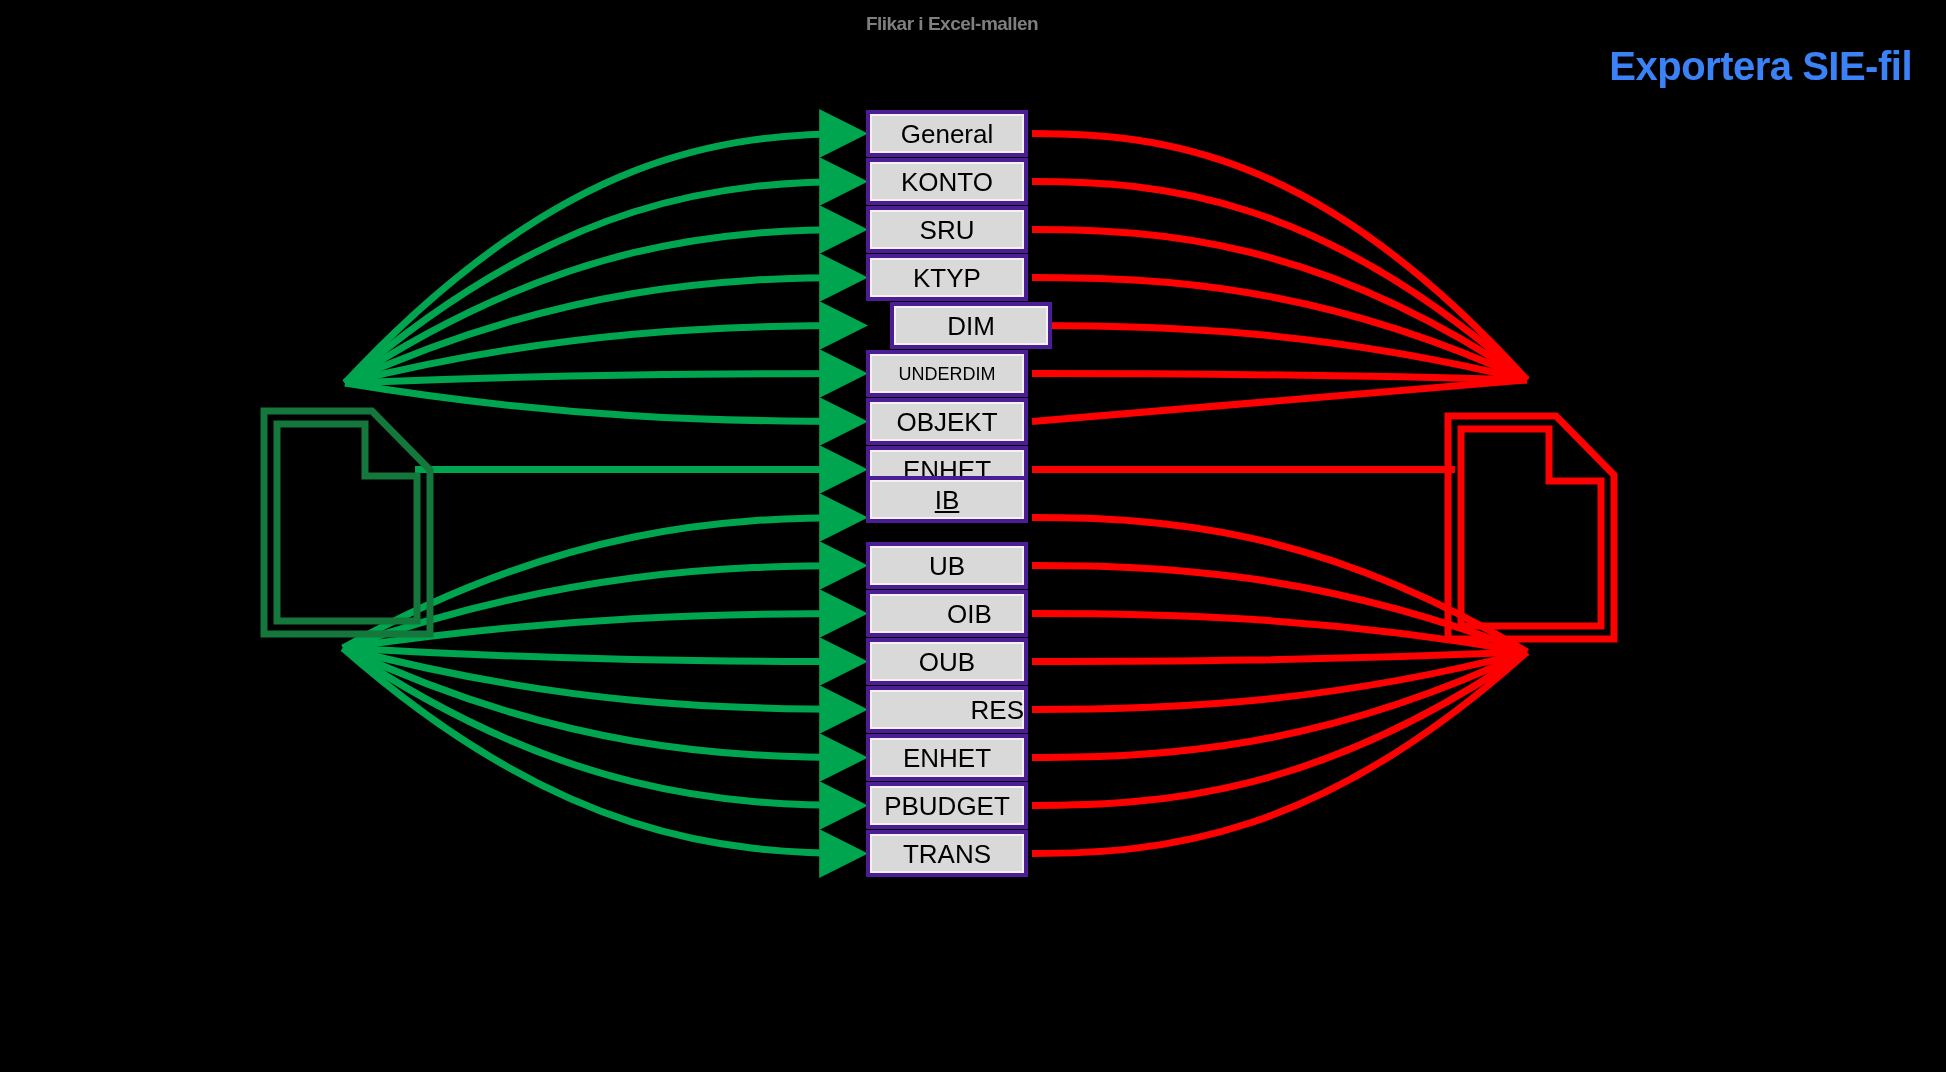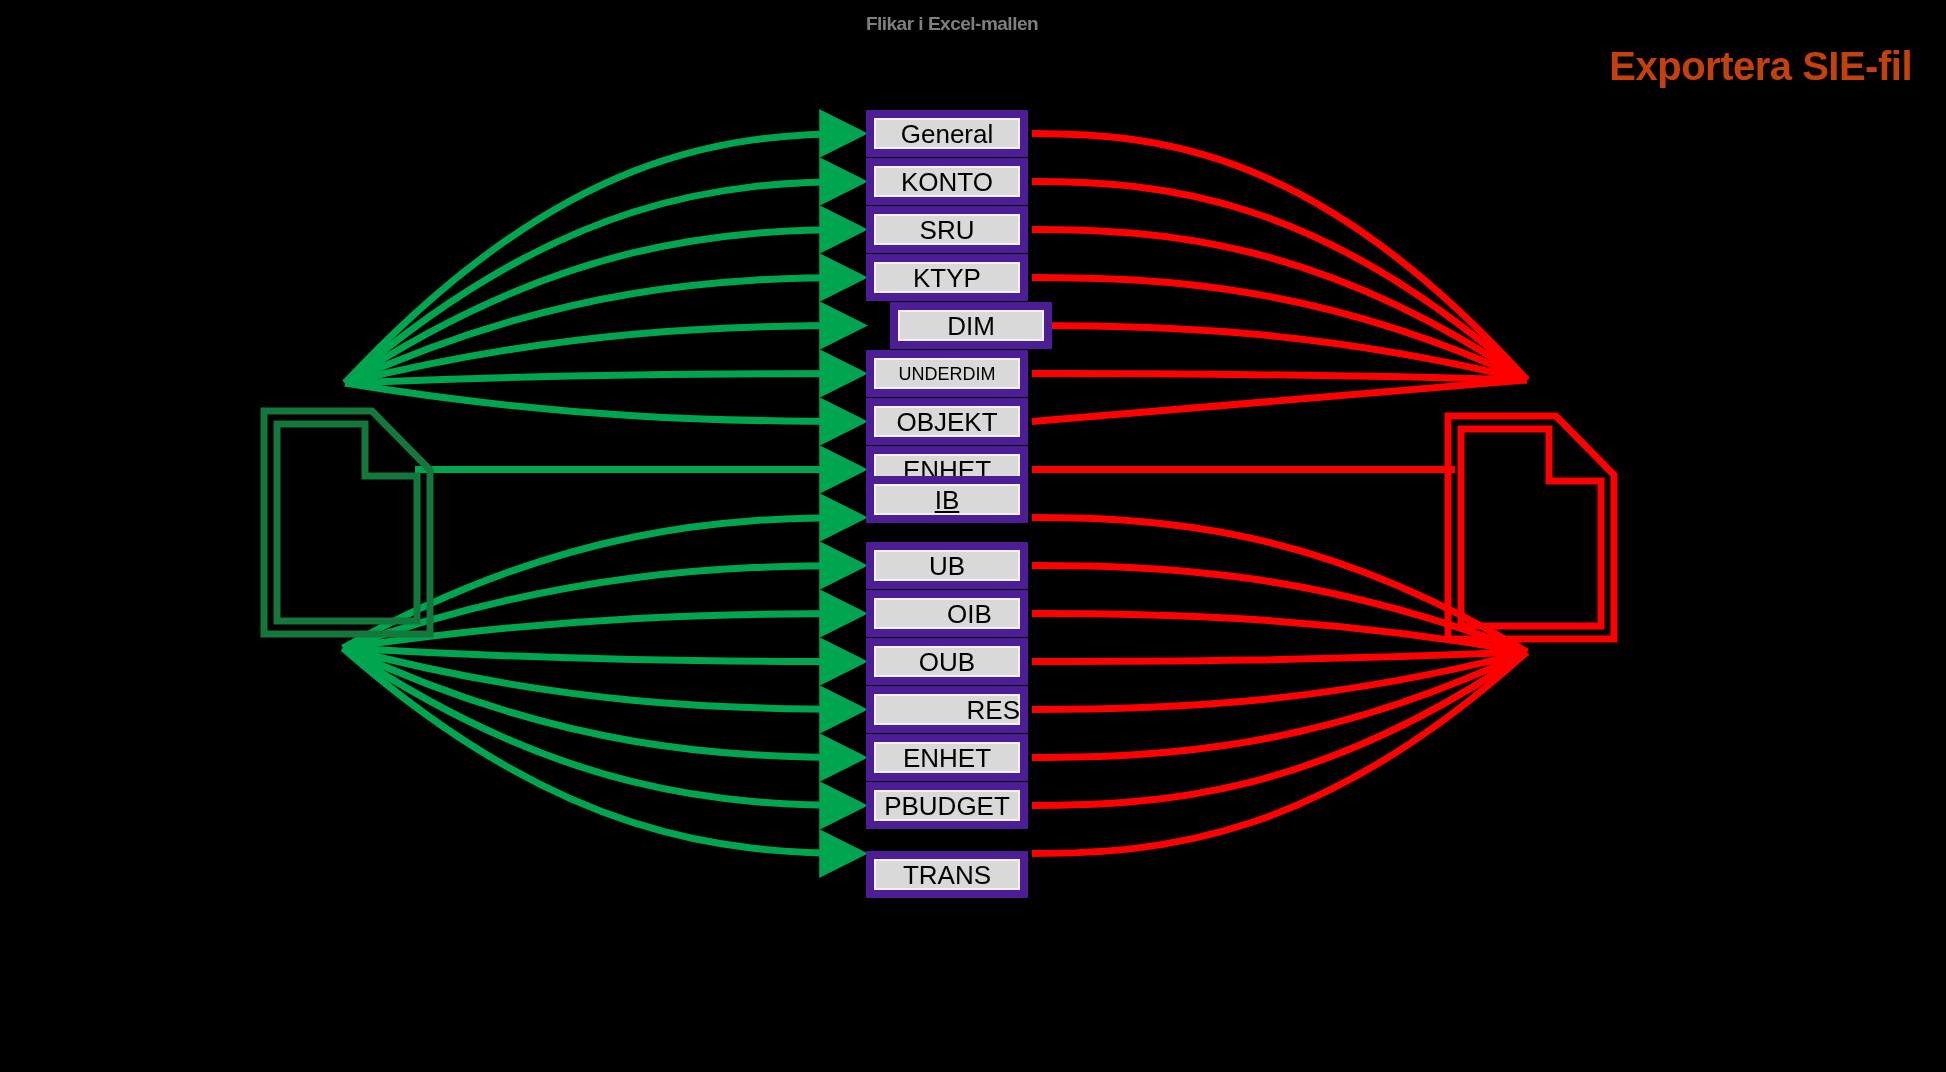--- a/index.html
+++ b/index.html
@@ -39,40 +39,40 @@
   #title-import {
     left: 38px;
     top: 44px;
     font-size: 40px;
     color: #14773c;
   }
   #title-export {
     right: 34px;
     top: 44px;
     font-size: 40px;
-    color: #c2410c;
+    color: #3b82f6;
     text-align: right;
   }
   #title-center {
     left: 838px;
     top: 12px;
     width: 228px;
     font-size: 19px;
     line-height: 1.28;
     color: #7f7f7f;
     text-align: center;
     white-space: normal;
   }
   .tab-box {
     position: absolute;
     width: 162px;
     height: 47px;
     left: 866px;
     box-sizing: border-box;
-    border: 8px solid #4c1d95;
+    border: 4px solid #4c1d95;
     background: #d9d9d9;
     box-shadow: inset 0 0 0 2px #f2f2f2;
     display: flex;
     align-items: center;
     justify-content: center;
     color: #000000;
     font-size: 26px;
     line-height: 1;
     user-select: none;
   }
@@ -184,18 +184,18 @@
       </div>
       <div class="tab-box" style="top: 686px; justify-content: flex-end;">
         <span>RES</span>
       </div>
       <div class="tab-box" style="top: 734px;">
         <span>ENHET</span>
       </div>
       <div class="tab-box" style="top: 782px;">
         <span>PBUDGET</span>
       </div>
-      <div class="tab-box" style="top: 851px;">
+      <div class="tab-box" style="top: 830px;">
         <span>TRANS</span>
       </div>
     </div>
 
 </div>
 
 </body></html>

